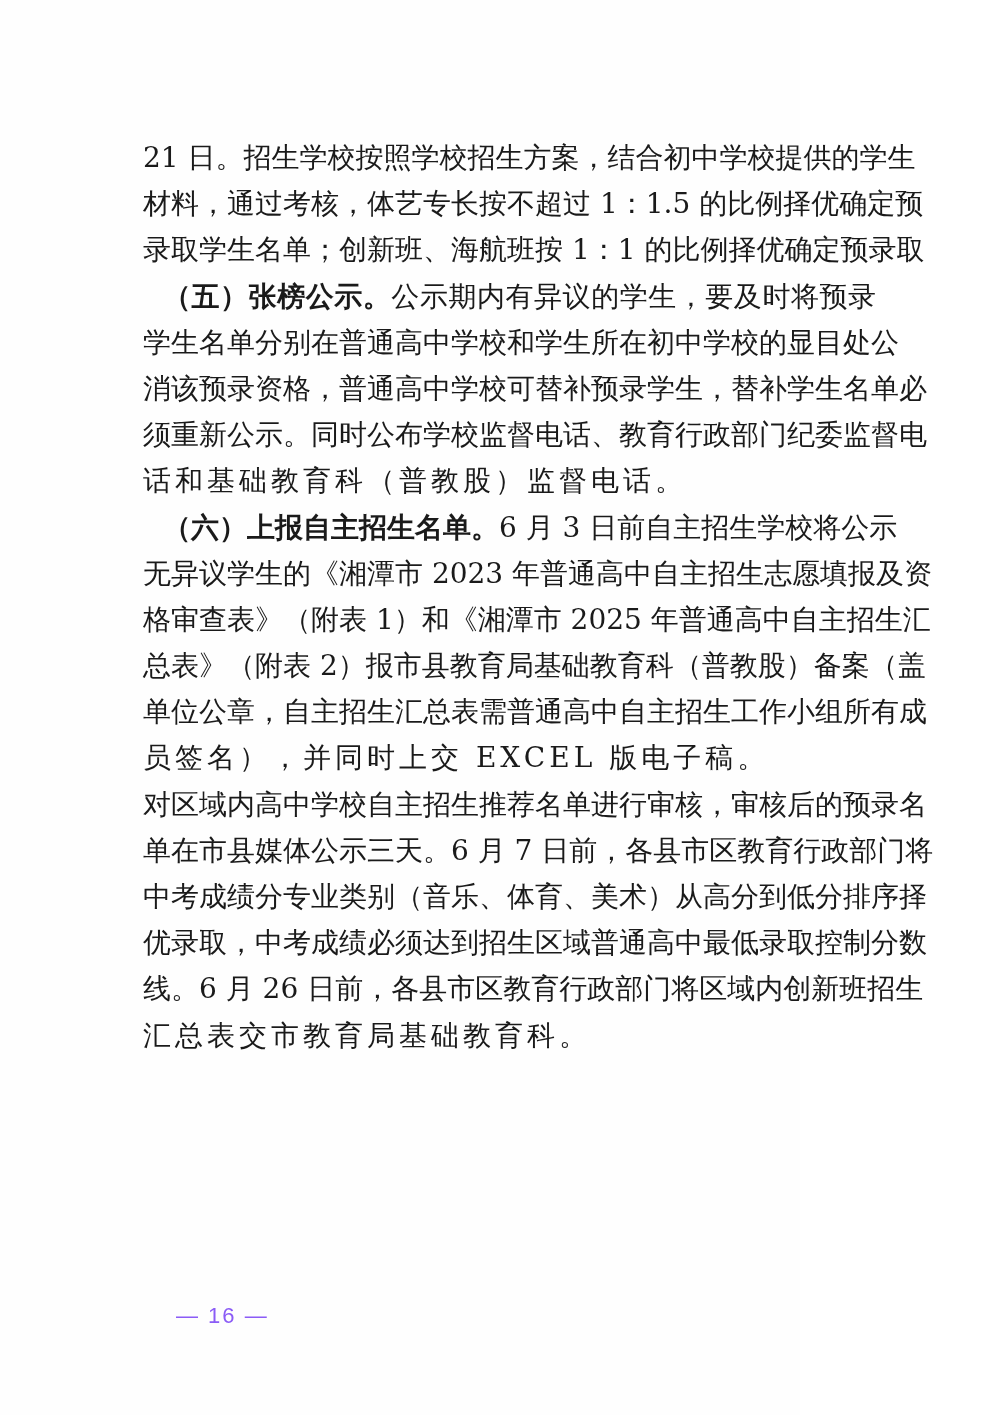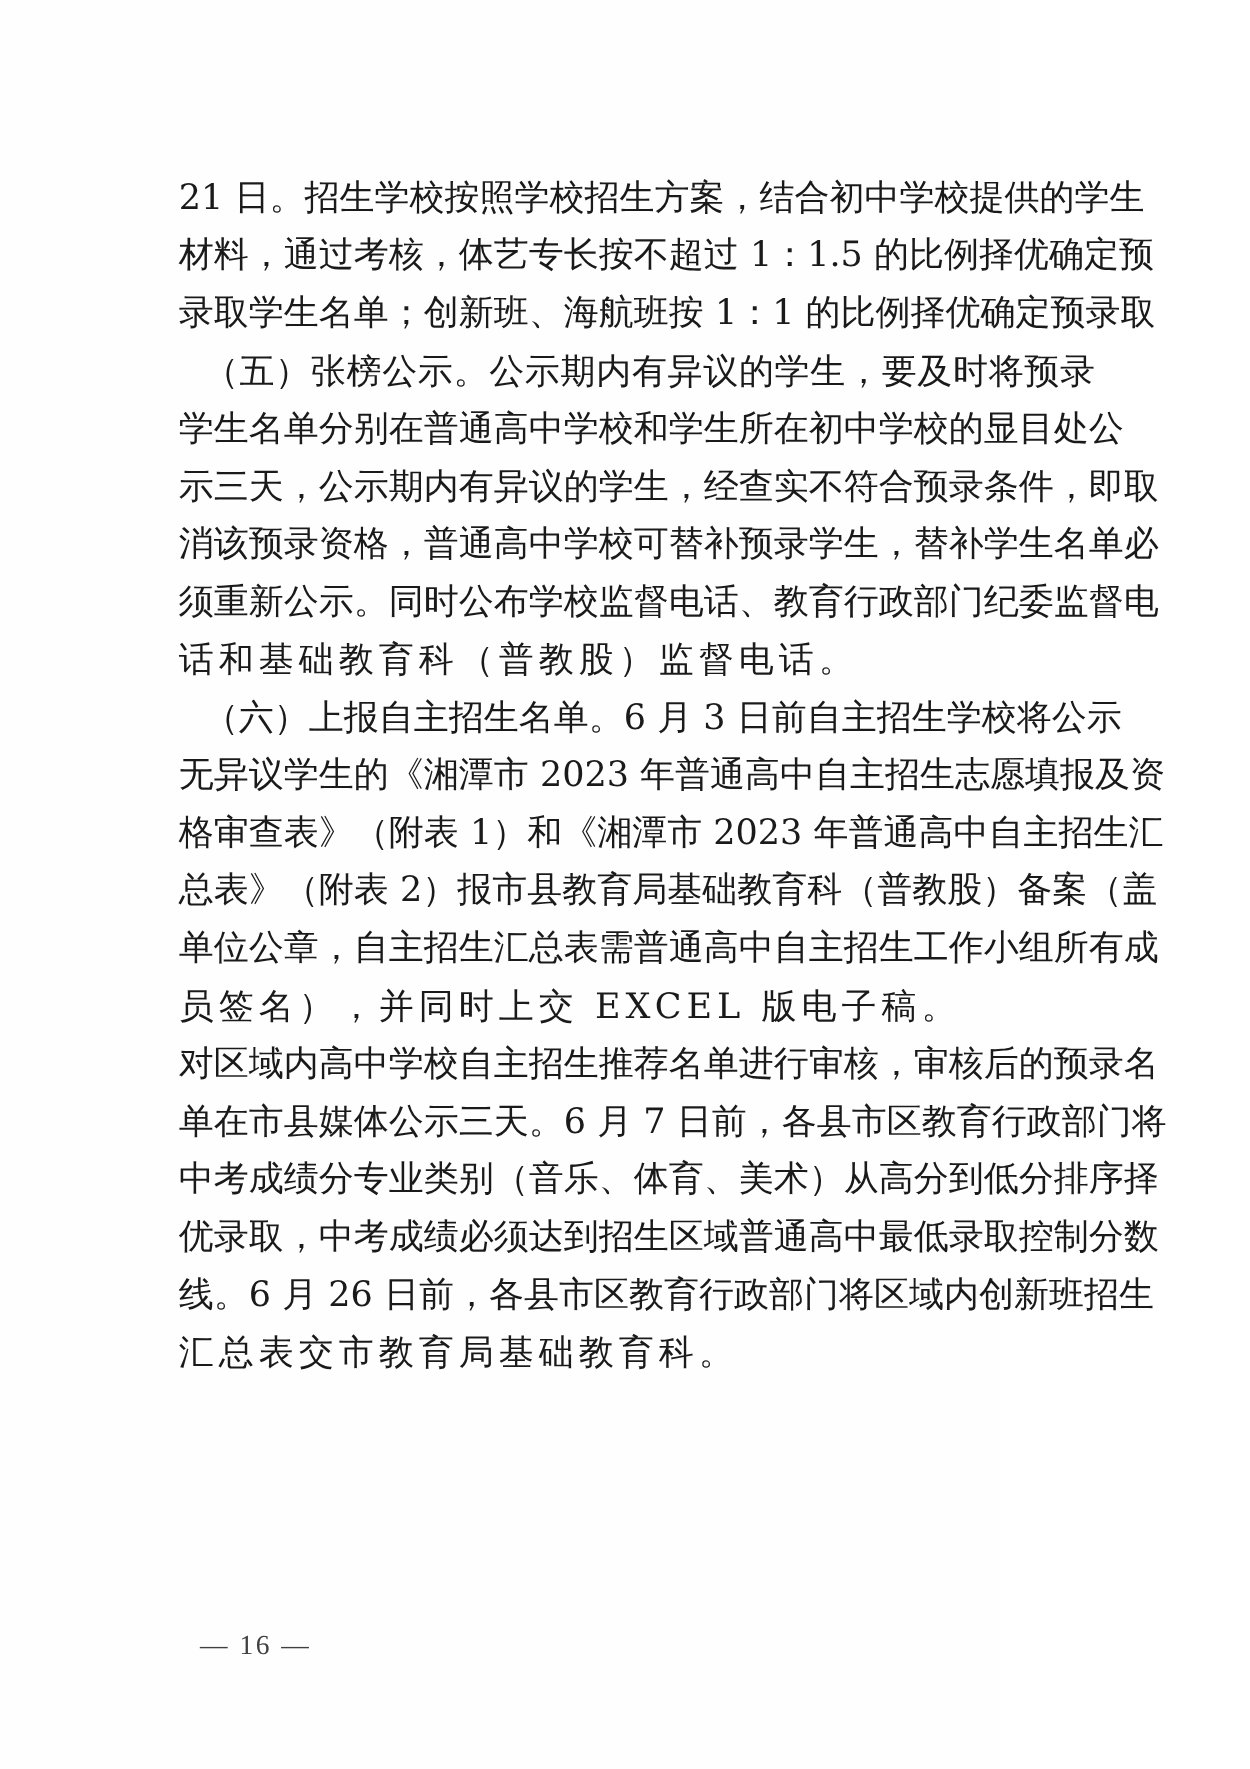--- a/index.html
+++ b/index.html
@@ -35,58 +35,57 @@
     text-align: justify;
     text-align-last: justify;
     letter-spacing: 0;
     overflow: visible;
   }
   .line.last {
     text-align-last: left;
     letter-spacing: 4px;
   }
   .line .bold {
-    font-weight: normal;
+    font-weight: bold;
     font-family: "DejaVu Sans", "Liberation Sans", sans-serif;
   }
   .page-number {
     position: absolute;
-    left: 160px;
+    left: 176px;
     top: 1303px;
     font-size: 22px;
-    font-family: Liberation Serif, serif;
-    color: #404040;
+    font-family: Liberation Sans, sans-serif;
+    color: #8b5cf6;
     letter-spacing: 2px;
   }
 </style>
 </head>
 <body>
 
 <div class="page">
   <div class="body-text">
 
     <div>
       <div class="line">21 日。招生学校按照学校招生方案，结合初中学校提供的学生</div>
       <div class="line">材料，通过考核，体艺专长按不超过 1：1.5 的比例择优确定预</div>
       <div class="line">录取学生名单；创新班、海航班按 1：1 的比例择优确定预录取</div>
     </div>
 
     <div>
       <div class="line" style="padding-left:20px;"><span class="bold">（五）张榜公示。</span><span>公示期内有异议的学生，要及时将预录</span></div>
       <div class="line">学生名单分别在普通高中学校和学生所在初中学校的显目处公</div>
-      <div class="line">示三天，公示期内有异议的学生，经查实不符合预录条件，即取</div>
       <div class="line">消该预录资格，普通高中学校可替补预录学生，替补学生名单必</div>
       <div class="line">须重新公示。同时公布学校监督电话、教育行政部门纪委监督电</div>
       <div class="line last">话和基础教育科（普教股）监督电话。</div>
     </div>
 
     <div>
       <div class="line" style="padding-left:20px;"><span class="bold">（六）上报自主招生名单。</span><span>6 月 3 日前自主招生学校将公示</span></div>
       <div class="line">无异议学生的《湘潭市 2023 年普通高中自主招生志愿填报及资</div>
-      <div class="line">格审查表》（附表 1）和《湘潭市 2023 年普通高中自主招生汇</div>
+      <div class="line">格审查表》（附表 1）和《湘潭市 2025 年普通高中自主招生汇</div>
       <div class="line">总表》（附表 2）报市县教育局基础教育科（普教股）备案（盖</div>
       <div class="line">单位公章，自主招生汇总表需普通高中自主招生工作小组所有成</div>
       <div class="line last">员签名），并同时上交 EXCEL 版电子稿。</div>
     </div>
 
     <div>
       <div class="line">对区域内高中学校自主招生推荐名单进行审核，审核后的预录名</div>
       <div class="line">单在市县媒体公示三天。6 月 7 日前，各县市区教育行政部门将</div>
       <div class="line">中考成绩分专业类别（音乐、体育、美术）从高分到低分排序择</div>
       <div class="line">优录取，中考成绩必须达到招生区域普通高中最低录取控制分数</div>

